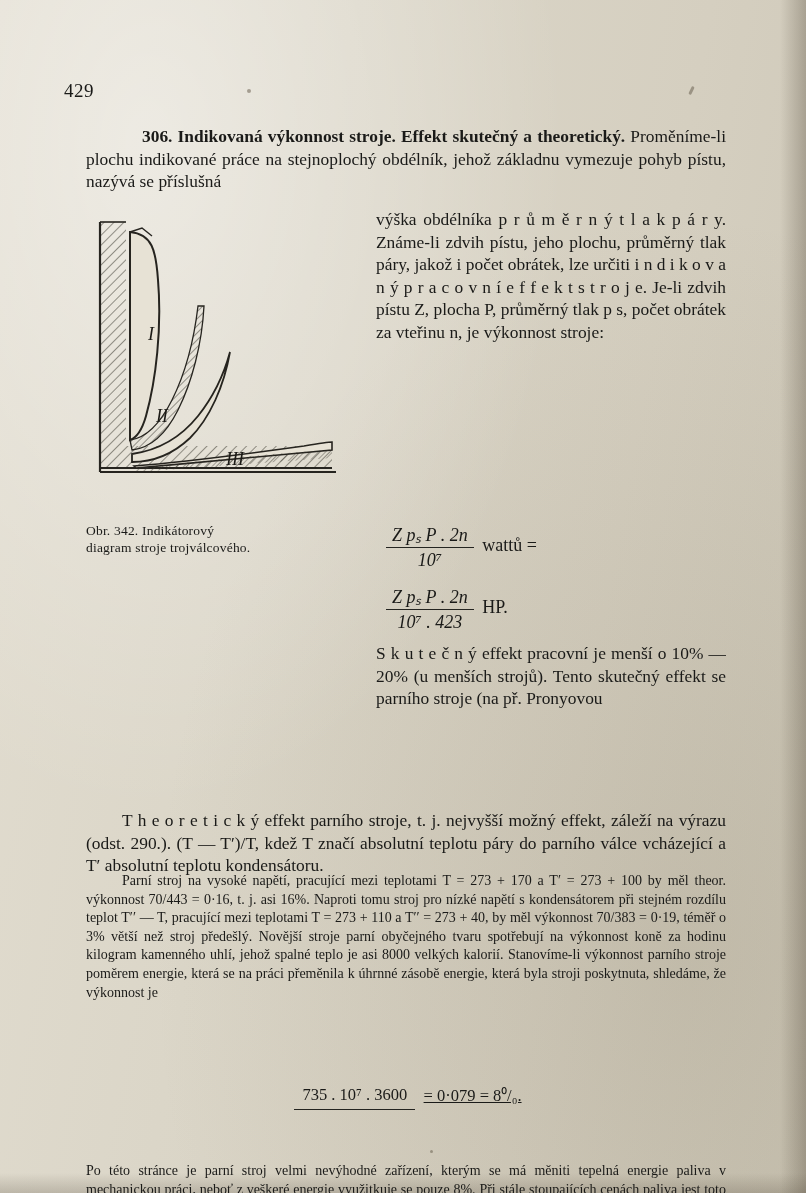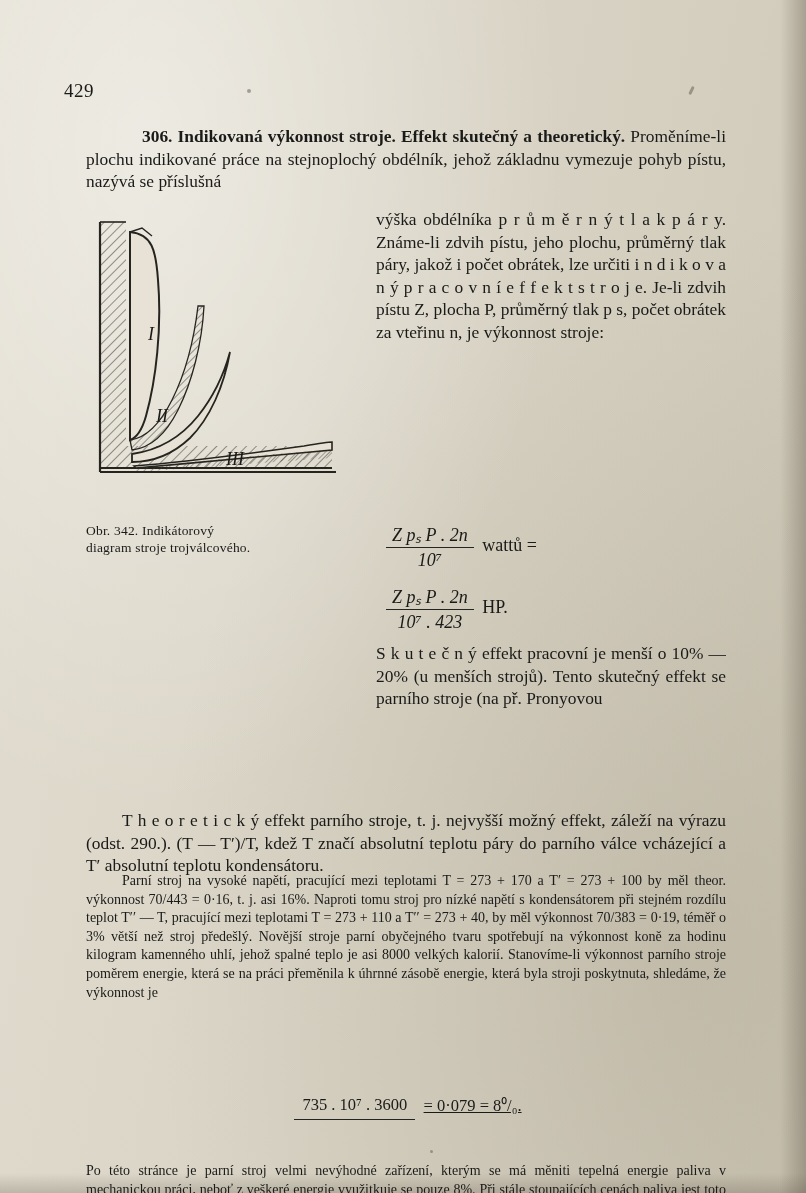--- a/index.html
+++ b/index.html
@@ -72,21 +72,21 @@
     font-size:17.4px;line-height:22.6px;text-align:justify;
   }
 
   .fullwidth{
     position:absolute;left:0;width:640px;font-size:17.4px;line-height:22.6px;text-align:justify;
   }
   .small{
     font-size:14px;line-height:18.6px;text-align:justify;
   }
   .bigfrac{
-    text-align:center;margin-top:24px;
+    text-align:center;margin-top:14px;
   }
   .bigfrac .num{border-bottom:1.6px solid #242420;display:block;padding:0 8px 2px 8px;}
   .bigfrac .den{display:block;padding:2px 8px 0 8px;}
 
   
   svg{display:block;}
 </style>
 </head>
 <body>
 

